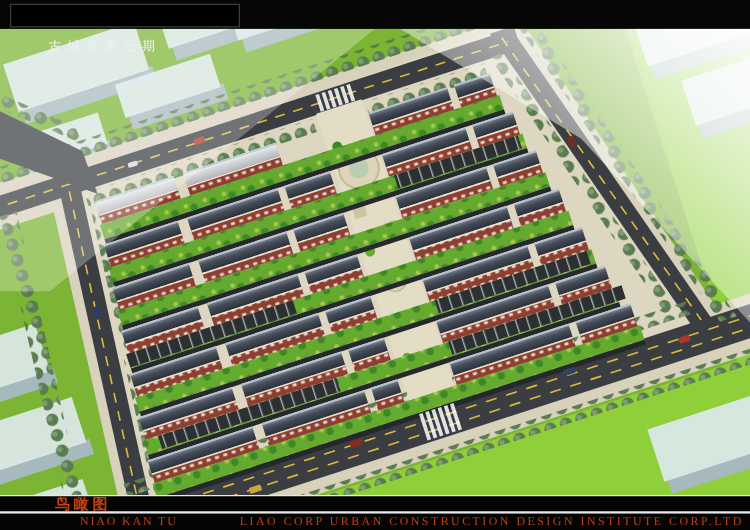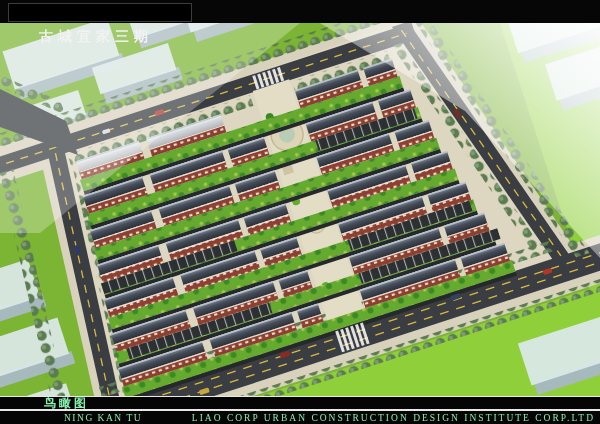--- a/index.html
+++ b/index.html
@@ -2,38 +2,38 @@
 <html style="--bar-bg: #060606; --bar-text: #f2f2f2; --divider: #e8e8e8; --grass: #7cb434; --grass-bright: #8fd03a; --site: #ddd6c0; --sidewalk: #d8d2bd; --road: #3a3e42; --lane: #26292b; --dash: #ddb93c; --facade: #8d4031; --window: #ecdcc9; --garden: #67a930; --plaza: #e4ddc6; --ctx-top: #dce8ea; --ctx-front: #a6b9bd;"><head>
 <meta charset="utf-8">
 <style>
   html,body{margin:0;padding:0;background:#222;}
   .page{position:relative;width:600px;height:424px;overflow:hidden;background:#000;
         font-family:"Liberation Sans", sans-serif;}
   
   .titlebar{position:absolute;left:0;top:0;width:600px;height:23px;background:var(--bar-bg,#060606);z-index:5;}
   .titlebox{position:absolute;left:8px;top:3px;width:182px;height:17px;background:#000;
             border:1px solid #3c3c3c;display:flex;align-items:center;}
-  .titlebox span{color:var(--bar-text,#f2f2f2);font-size:14px;font-weight:bold;
+  .titlebox span{color:var(--bar-text,#f2f2f2);font-size:10px;font-weight:normal;
                  letter-spacing:5px;padding-left:30px;white-space:nowrap;margin-top:48px;}
   
   .scene{position:absolute;left:0;top:23px;width:600px;height:373px;display:block;background:#7cb434;}
   .grass{fill:var(--grass,#7cb434);} .grassB{fill:var(--grass-bright,#8fd03a);}
   .site{fill:var(--site,#ddd6c0);} .swalk{fill:var(--sidewalk,#d8d2bd);}
   .road{fill:var(--road,#3a3e42);} .lane{fill:var(--lane,#26292b);}
   .dash{stroke:var(--dash,#ddb93c);stroke-width:1.3;fill:none;}
   .plaza{fill:var(--plaza,#e4ddc6);}
   .ctxF{fill:var(--ctx-front,#a6b9bd);} .ctxT{fill:var(--ctx-top,#dce8ea);fill-opacity:.93;}
   .ridge{fill:#bcc5cf;fill-opacity:.9;}
   .eave{fill:#eae5d9;}
   .cw{fill:#ffffff;fill-opacity:.85;}
   .pg-bg{fill:var(--garden,#67a930);}
   
   .footer{position:absolute;left:0;top:396px;width:600px;height:28px;z-index:5;
           display:flex;flex-direction:column;}
-  .f-row{background:#050505;display:flex;align-items:center;color:#86efac;}
+  .f-row{background:#050505;display:flex;align-items:center;color:#c2410c;}
   .f-row1{height:12px;border-top:1px solid var(--divider,#e8e8e8);padding:0 14px 0 44px;}
   .f-row2{flex:1;padding:0 5px 0 64px;font-family:"Liberation Serif", serif;}
   .f-div{height:2px;background:var(--divider,#e8e8e8);}
   .cn{font-size:12px;font-weight:bold;letter-spacing:3px;white-space:nowrap;}
   .en{font-size:9.5px;letter-spacing:1.5px;white-space:nowrap;}
   .right{margin-left:auto;letter-spacing:2px;}
 </style>
 </head>
 <body>
 
@@ -369,17 +369,17 @@
       <polygon points="0,0 300,0 40,210 0,210" fill="#ffffff" opacity=".28"></polygon>
     </g>
   </svg>
 
   <div class="footer">
     <div class="f-row f-row1">
       <span class="cn">鸟瞰图</span>
     </div>
     <div class="f-div"></div>
     <div class="f-row f-row2">
-      <span class="en">NING KAN TU</span>
+      <span class="en">NIAO KAN TU</span>
       <span class="en right">LIAO CORP URBAN CONSTRUCTION DESIGN INSTITUTE CORP.LTD</span>
     </div>
   </div>
 </div>
 
 </body></html>

